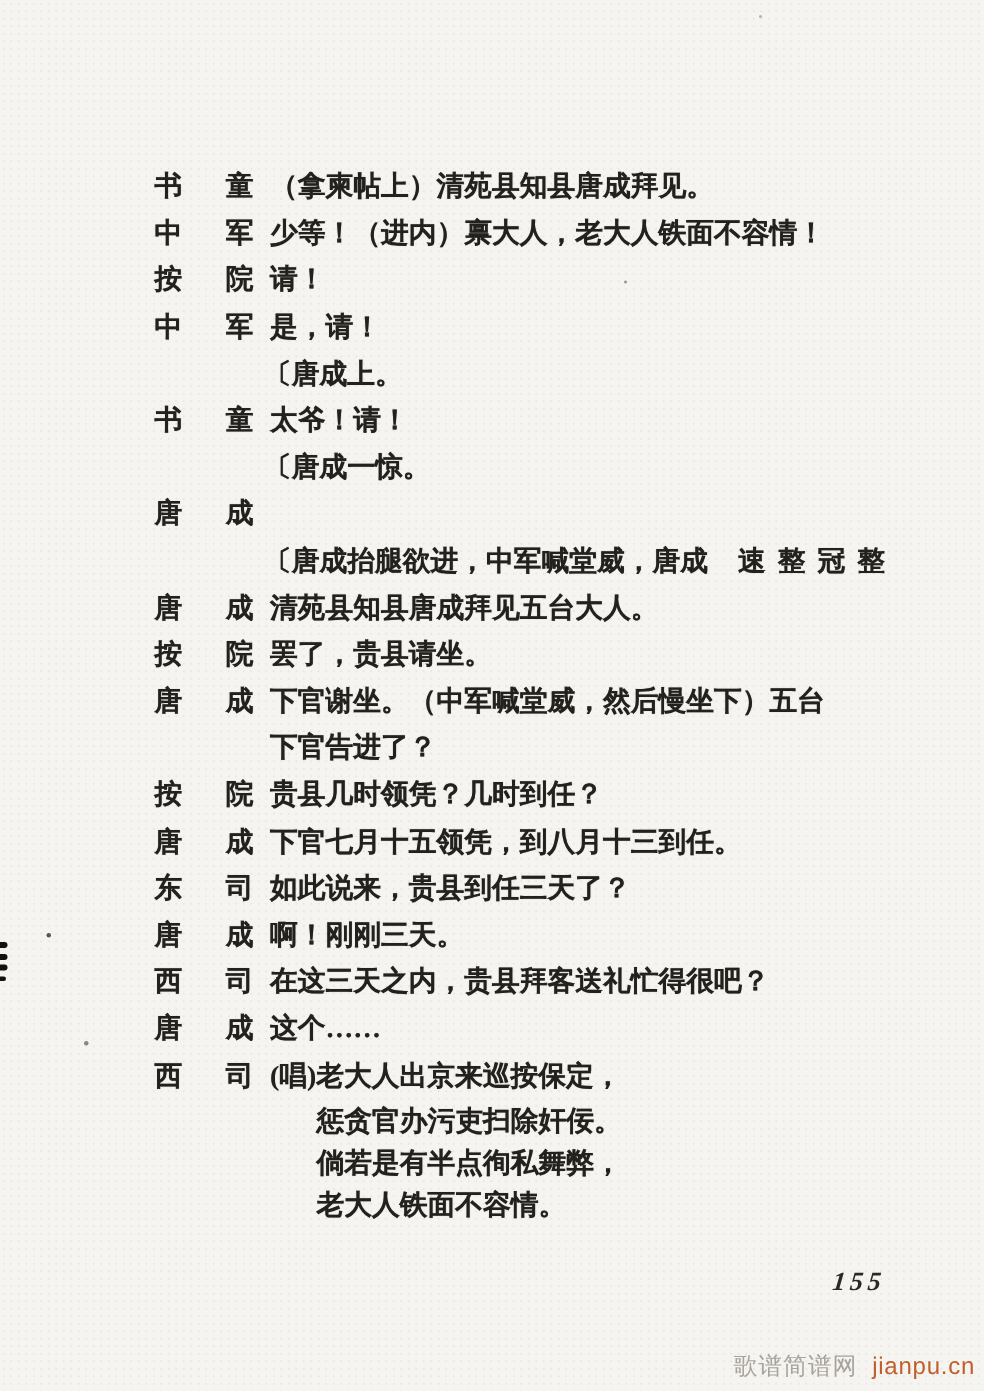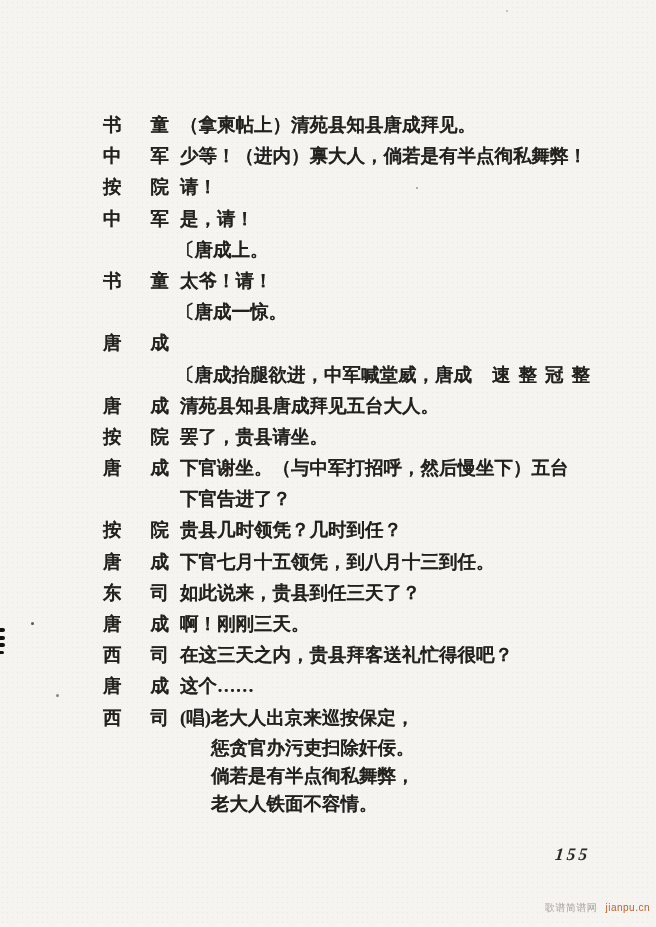--- a/index.html
+++ b/index.html
@@ -33,21 +33,21 @@
   
   .page-number{
     position:absolute;left:555px;top:844px;
     font-size:17.5px;font-style:italic;font-weight:bold;letter-spacing:3px;
     color:#2b2925;transform:skewX(-6deg);
   }
   
   .watermark{
     position:absolute;top:901px;right:6px;
     font-family:"Liberation Sans","DejaVu Sans",sans-serif;
-    font-size:10px;letter-spacing:.5px;text-align:center;
+    font-size:16px;letter-spacing:.5px;text-align:center;
   }
   .watermark .wm-name{color:var(--wm-name);}
   .watermark .wm-url{color:var(--wm-url);margin-left:5px;}
   
   .binding-mark{position:absolute;left:0;top:628px;width:6px;}
   .binding-mark i{display:block;width:5px;height:4px;background:#14120f;
         border-radius:0 2px 2px 0;margin-bottom:3.5px;}
   .binding-mark i:last-child{width:4px;height:3px;}
   .speck{position:absolute;border-radius:50%;}
   .speck.s1{left:31px;top:622px;width:3px;height:3px;background:#5a5650;}
@@ -77,21 +77,21 @@
           <span>书</span>
           <span>童</span>
         </span>
         <span class="content">（拿柬帖上）清苑县知县唐成拜见。</span>
       </div>
       <div class="line dialogue">
         <span class="speaker">
           <span>中</span>
           <span>军</span>
         </span>
-        <span class="content">少等！（进内）禀大人，倘若是有半点徇私舞弊！</span>
+        <span class="content">少等！（进内）禀大人，老大人铁面不容情！</span>
       </div>
       <div class="line dialogue">
         <span class="speaker">
           <span>按</span>
           <span>院</span>
         </span>
         <span class="content">请！</span>
       </div>
       <div class="line dialogue">
         <span class="speaker">
@@ -134,21 +134,21 @@
           <span>按</span>
           <span>院</span>
         </span>
         <span class="content">罢了，贵县请坐。</span>
       </div>
       <div class="line dialogue">
         <span class="speaker">
           <span>唐</span>
           <span>成</span>
         </span>
-        <span class="content">下官谢坐。（与中军打招呼，然后慢坐下）五台</span>
+        <span class="content">下官谢坐。（中军喊堂威，然后慢坐下）五台</span>
       </div>
       <div class="line continuation">
         <span class="content">下官告进了？</span>
       </div>
       <div class="line dialogue">
         <span class="speaker">
           <span>按</span>
           <span>院</span>
         </span>
         <span class="content">贵县几时领凭？几时到任？</span>

